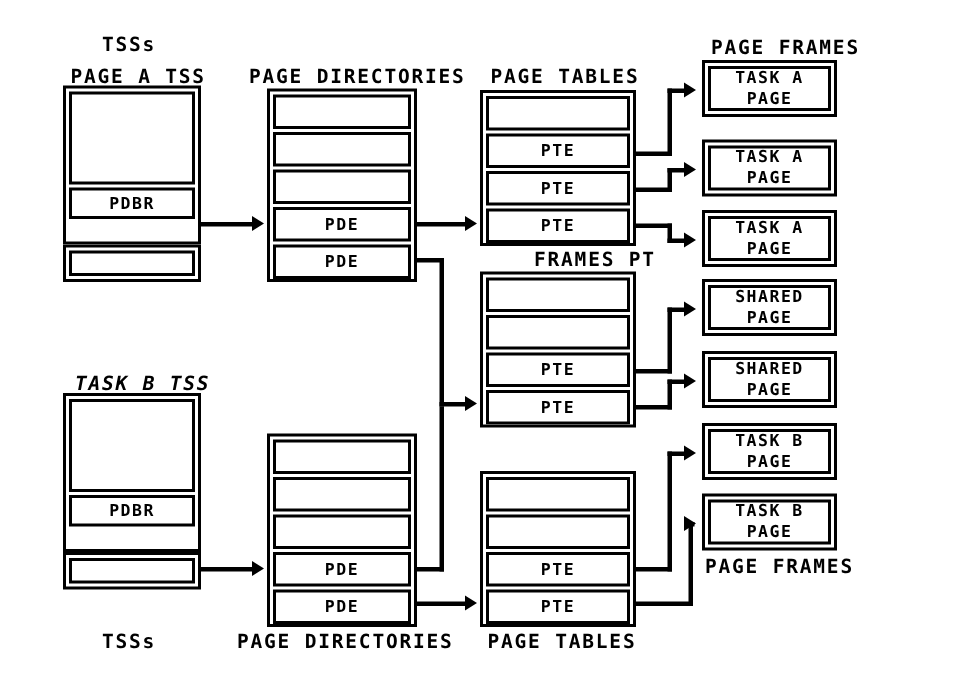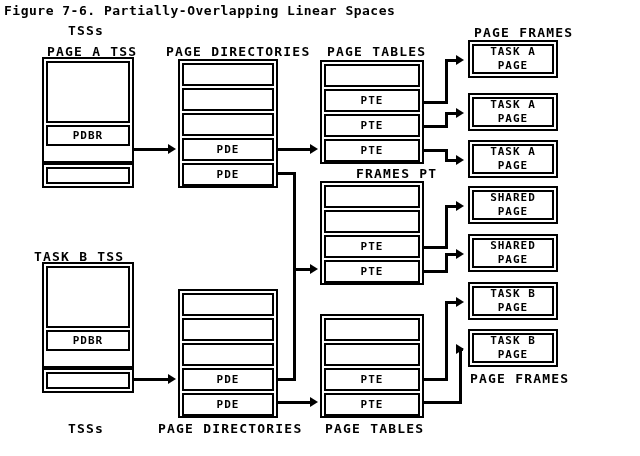--- a/index.html
+++ b/index.html
@@ -73,30 +73,29 @@
     border-top:5px solid transparent;
     border-bottom:5px solid transparent;
     border-left:8px solid #000;
   }
 </style>
 </head>
 <body>
 
 <div id="root">
 
-  <div class="txt title" style="left:4px;top:4px;">Figure 7-6. Partially-Overlapping Linear Spaces</div>
 
   <div class="txt lbl" style="left:68px;top:24px;">TSSs</div>
   <div class="txt lbl" style="left:47px;top:45px;">PAGE A TSS</div>
   <div class="txt lbl" style="left:166px;top:45px;">PAGE DIRECTORIES</div>
   <div class="txt lbl" style="left:327px;top:45px;">PAGE TABLES</div>
   <div class="txt lbl" style="left:474px;top:26px;">PAGE FRAMES</div>
   <div class="txt lbl" style="left:356px;top:167px;">FRAMES PT</div>
 
-  <div class="txt lbl" style="left:34px;top:250px;">TASK B TSS</div>
+  <div class="txt lbl" style="left:50px;top:250px;font-style:italic;">TASK B TSS</div>
   <div class="txt lbl" style="left:68px;top:422px;">TSSs</div>
   <div class="txt lbl" style="left:158px;top:422px;">PAGE DIRECTORIES</div>
   <div class="txt lbl" style="left:325px;top:422px;">PAGE TABLES</div>
   <div class="txt lbl" style="left:470px;top:372px;">PAGE FRAMES</div>
 
   <div class="stack" style="left:42px;top:57px;width:92px;height:106px;">
     <div class="cell" style="height:62px;"></div>
     <div class="cell" style="height:21px;">PDBR</div>
   </div>
   <div class="stack" style="left:42px;top:163px;width:92px;height:25px;">

